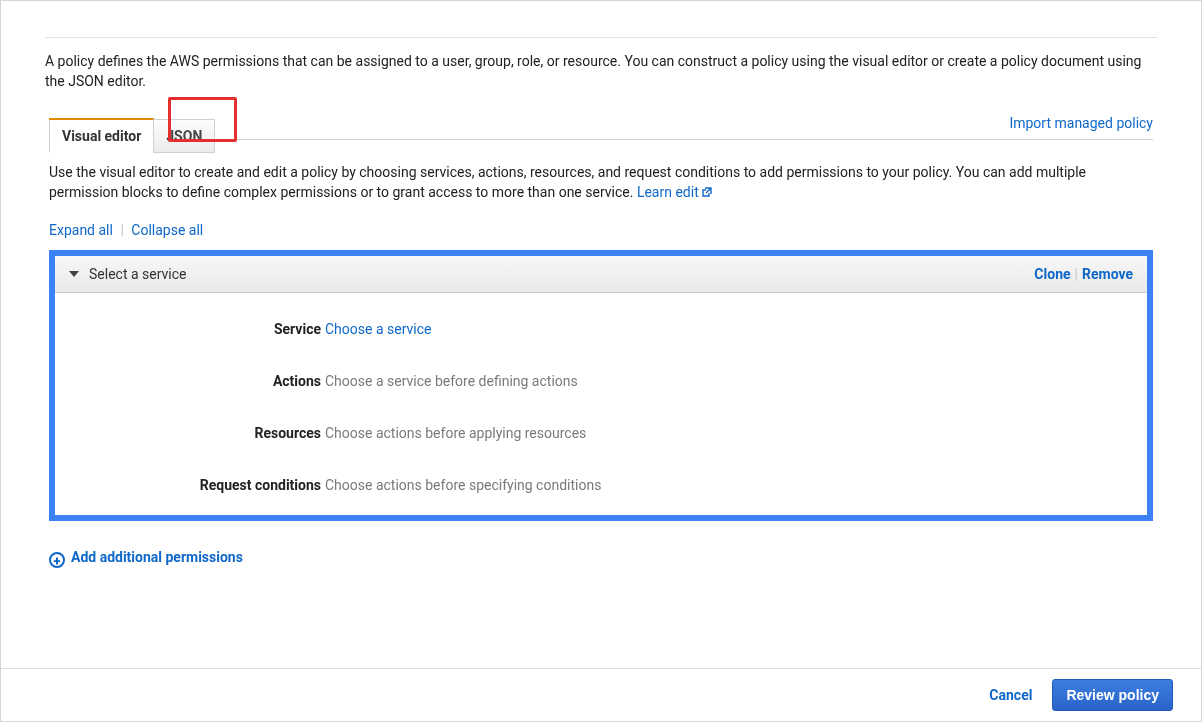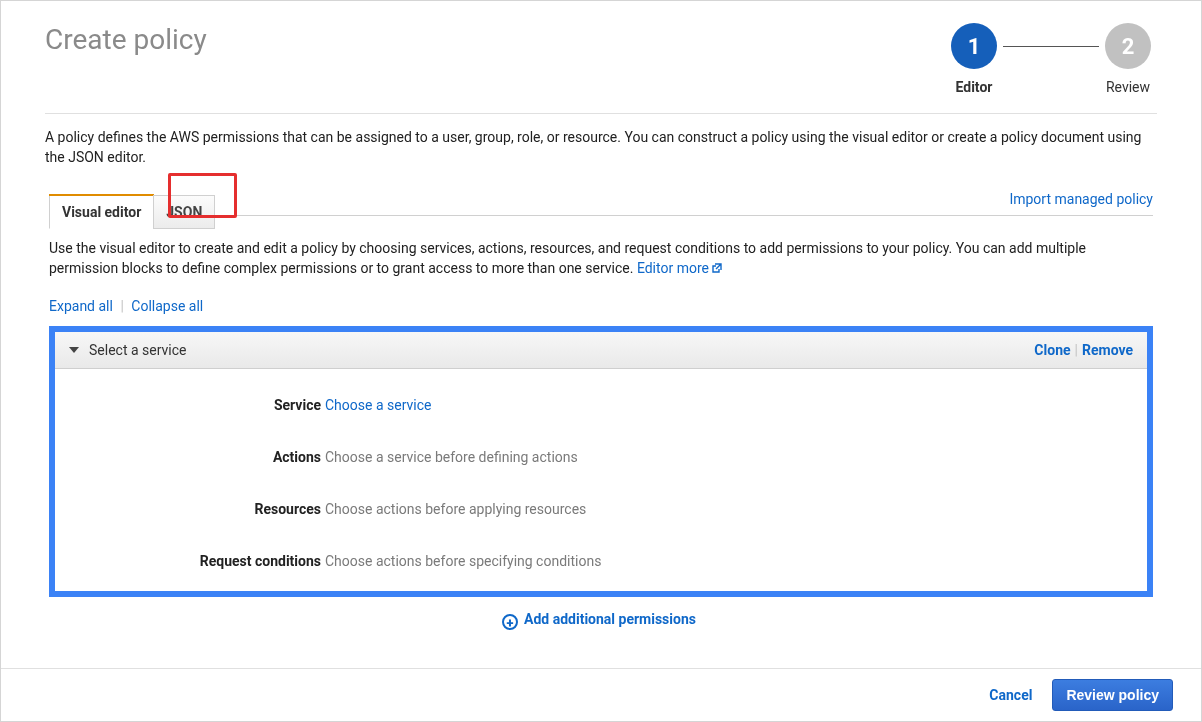--- a/index.html
+++ b/index.html
@@ -189,22 +189,22 @@
   .field-label {
     width: 256px;
     text-align: right;
     font-weight: 700;
     color: #222;
     padding-right: 4px;
   }
   .field-value { color: #7a7a7a; }
   .field-value.link { color: #0f68c9; cursor: pointer; }
   .add-perm-row {
-    text-align: center;
-    margin: 14px 4px 0 0;
+    text-align: left;
+    margin: 28px 4px 0 0;
   }
   .add-perm {
     color: #0f68c9;
     font-weight: 700;
     cursor: pointer;
   }
   .plus-circle {
     display: inline-flex;
     width: 16px; height: 16px;
     border: 2px solid #0f68c9;
@@ -248,50 +248,35 @@
     cursor: pointer;
   }
   .step.active .step-circle { background:#155fba; }
 </style>
 </head>
 <body>
 
 <div class="window">
   <div class="content">
 
-    <div class="header-row">
-      <h1 class="page-title">Create policy</h1>
-
-      <div class="stepper">
-        <div class="step active">
-          <div class="step-circle">1</div>
-          <div class="step-label">Editor</div>
-        </div>
-        <div class="step-connector"></div>
-        <div class="step inactive">
-          <div class="step-circle">2</div>
-          <div class="step-label">Review</div>
-        </div>
-      </div>
-    </div>
 
     <hr class="hr">
 
     <p class="intro-text">A policy defines the AWS permissions that can be assigned to a user, group, role, or resource. You can construct a policy using the visual editor or create a policy document using the JSON editor.</p>
 
     <div class="tabs-row" style="position:relative;">
       <div class="tab active">Visual editor</div>
       <div class="tab json">JSON</div>
       <div class="json-highlight" style="left:119px; top:-8px; width:69px; height:45px;"></div>
       <div class="import-link">Import managed policy</div>
     </div>
 
     <div class="section-pad">
       <p class="helper-text">
-        <span>Use the visual editor to create and edit a policy by choosing services, actions, resources, and request conditions to add permissions to your policy. You can add multiple permission blocks to define complex permissions or to grant access to more than one service. </span><span class="link"><span>Editor more</span><span class="ext-icon"><svg width="12" height="12" viewBox="0 0 12 12">
+        <span>Use the visual editor to create and edit a policy by choosing services, actions, resources, and request conditions to add permissions to your policy. You can add multiple permission blocks to define complex permissions or to grant access to more than one service. </span><span class="link"><span>Learn edit</span><span class="ext-icon"><svg width="12" height="12" viewBox="0 0 12 12">
                 <path d="M4 2h6v6M10 2L5 7" stroke="#0f68c9" stroke-width="1.4" fill="none"></path>
                 <path d="M8 7v3H2V4h3" stroke="#0f68c9" stroke-width="1.4" fill="none"></path>
               </svg></span></span>
       </p>
 
       <div class="expand-row">
         <span class="link">Expand all</span>
         <span class="pipe">|</span>
         <span class="link">Collapse all</span>
       </div>

